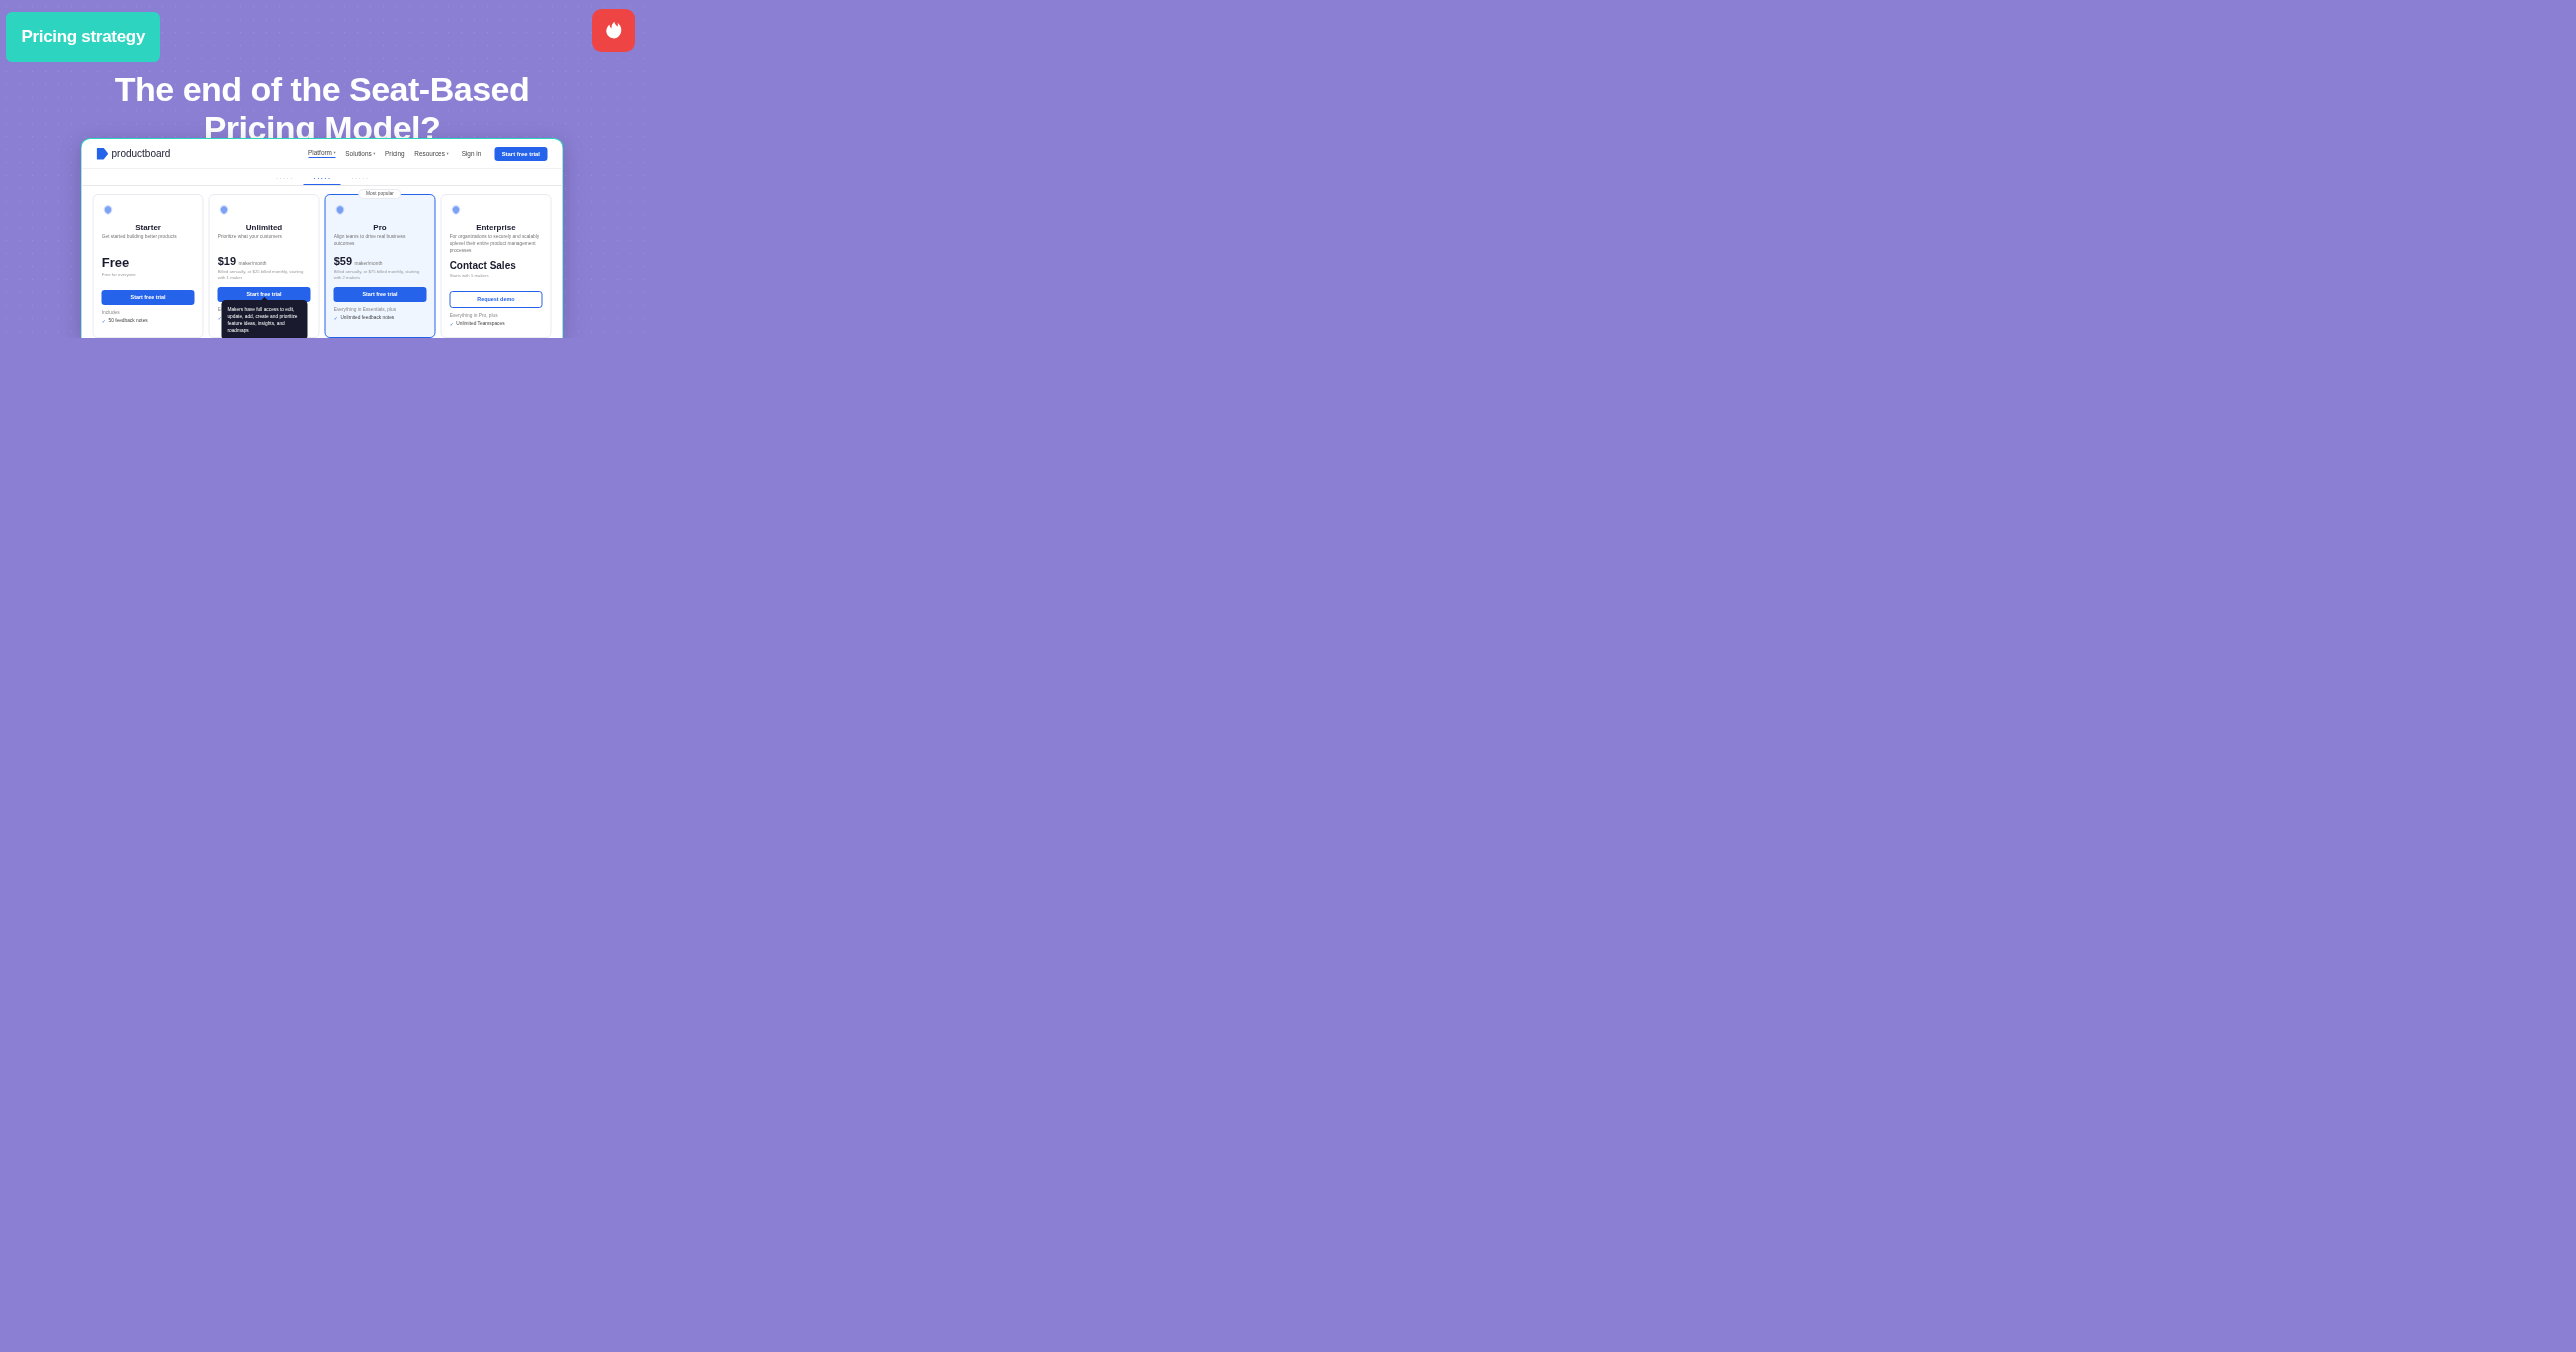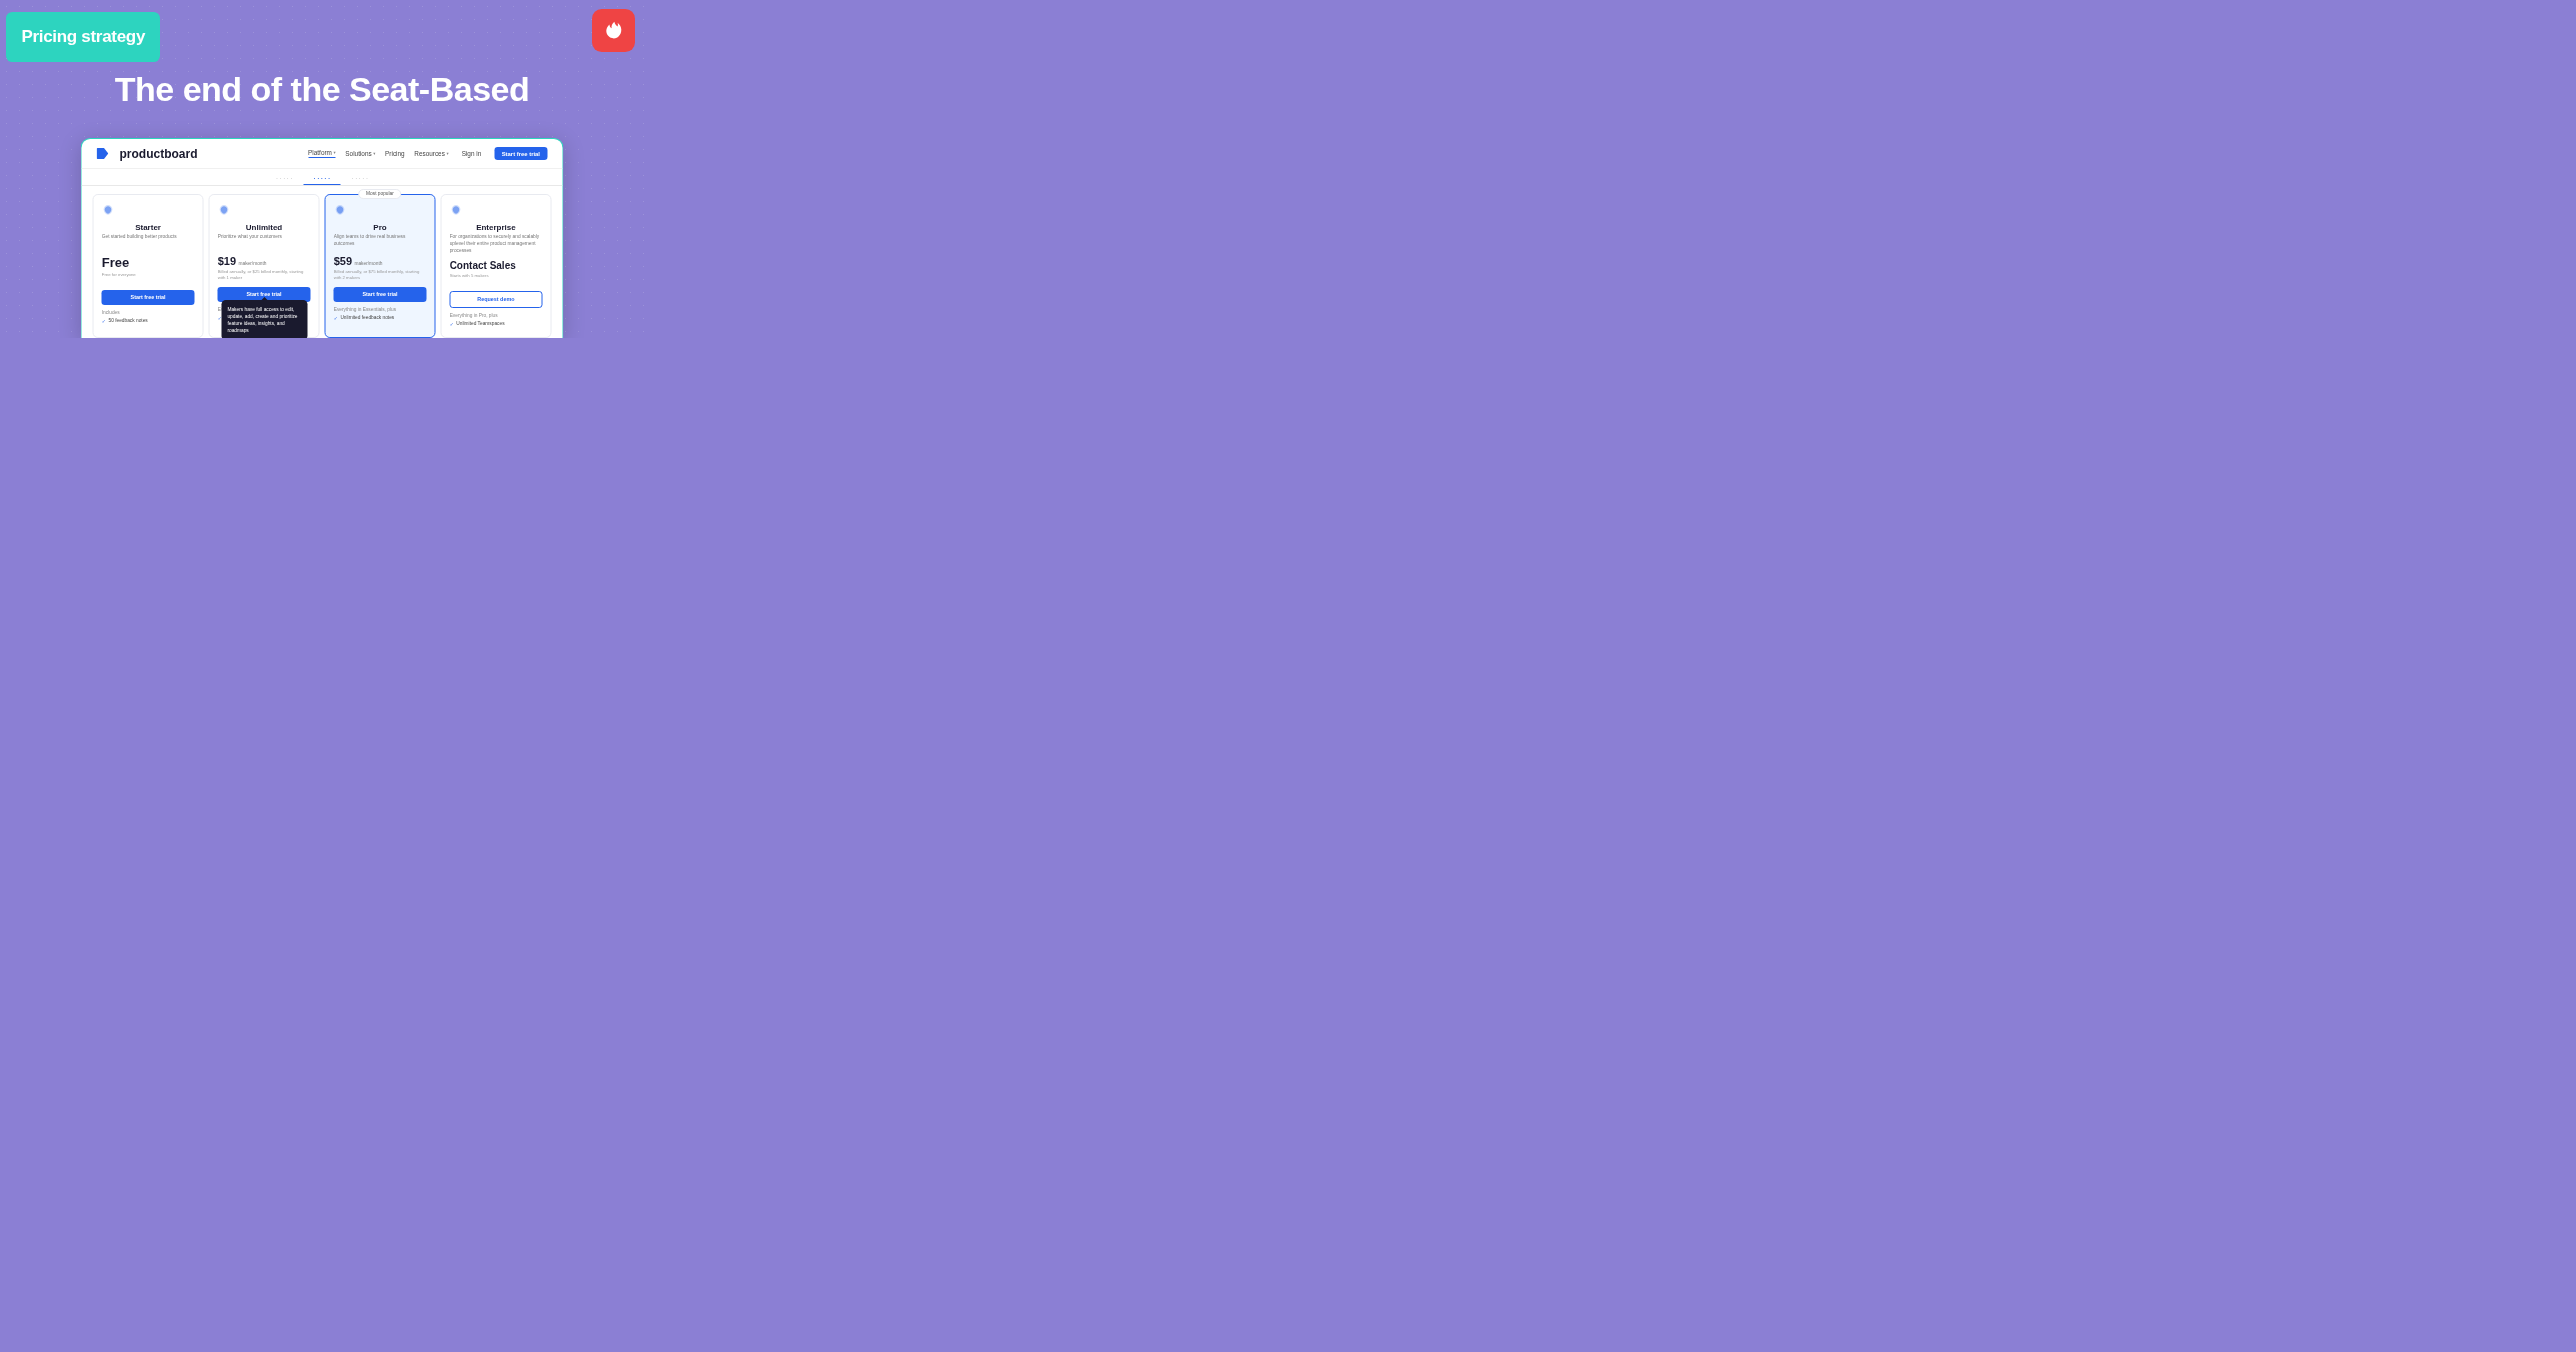--- a/index.html
+++ b/index.html
@@ -101,24 +101,23 @@
       margin-right: auto;
     }
     .navbar-brand .pb-icon {
       width: 11.8px;
       height: 11.8px;
       background: #2563eb;
       clip-path: polygon(0 0, 60% 0, 100% 50%, 60% 100%, 0 100%, 0 0);
       border-radius: 1.1px;
     }
     .navbar-brand span {
-      font-size: 12px;
-      font-weight: 700;
+      font-size: 10px;
+      font-weight: 400;
       color: #1a1a2e;
-      margin-left: 8px;
     }
     .nav-links {
       display: flex;
       align-items: center;
       gap: 9.7px;
     }
     .nav-link {
       font-size: 6.4px;
       color: #444;
       cursor: pointer;
@@ -340,20 +339,21 @@
 </div>
 
 <div class="top-logo">
   <svg viewBox="0 0 44 44" fill="none">
     <path d="M22 38c-8 0-14-6-14-14 0-5 3-9 6-12 0 4 2 6 4 7-1-4 1-9 5-12 1 5 4 7 6 9 1-2 1-5 0-7 4 3 7 8 7 13 0 9-6 16-14 16z" fill="white"></path>
   </svg>
 </div>
 
 <div class="hero-text">
   <div>The end of the Seat-Based</div>
+  <div>Pricing Model?</div>
 </div>
 
 <div class="card-wrapper">
 
   <div class="navbar">
     <div class="navbar-brand">
       <div class="pb-icon"></div>
       <span>productboard</span>
     </div>
     <div class="nav-links">

